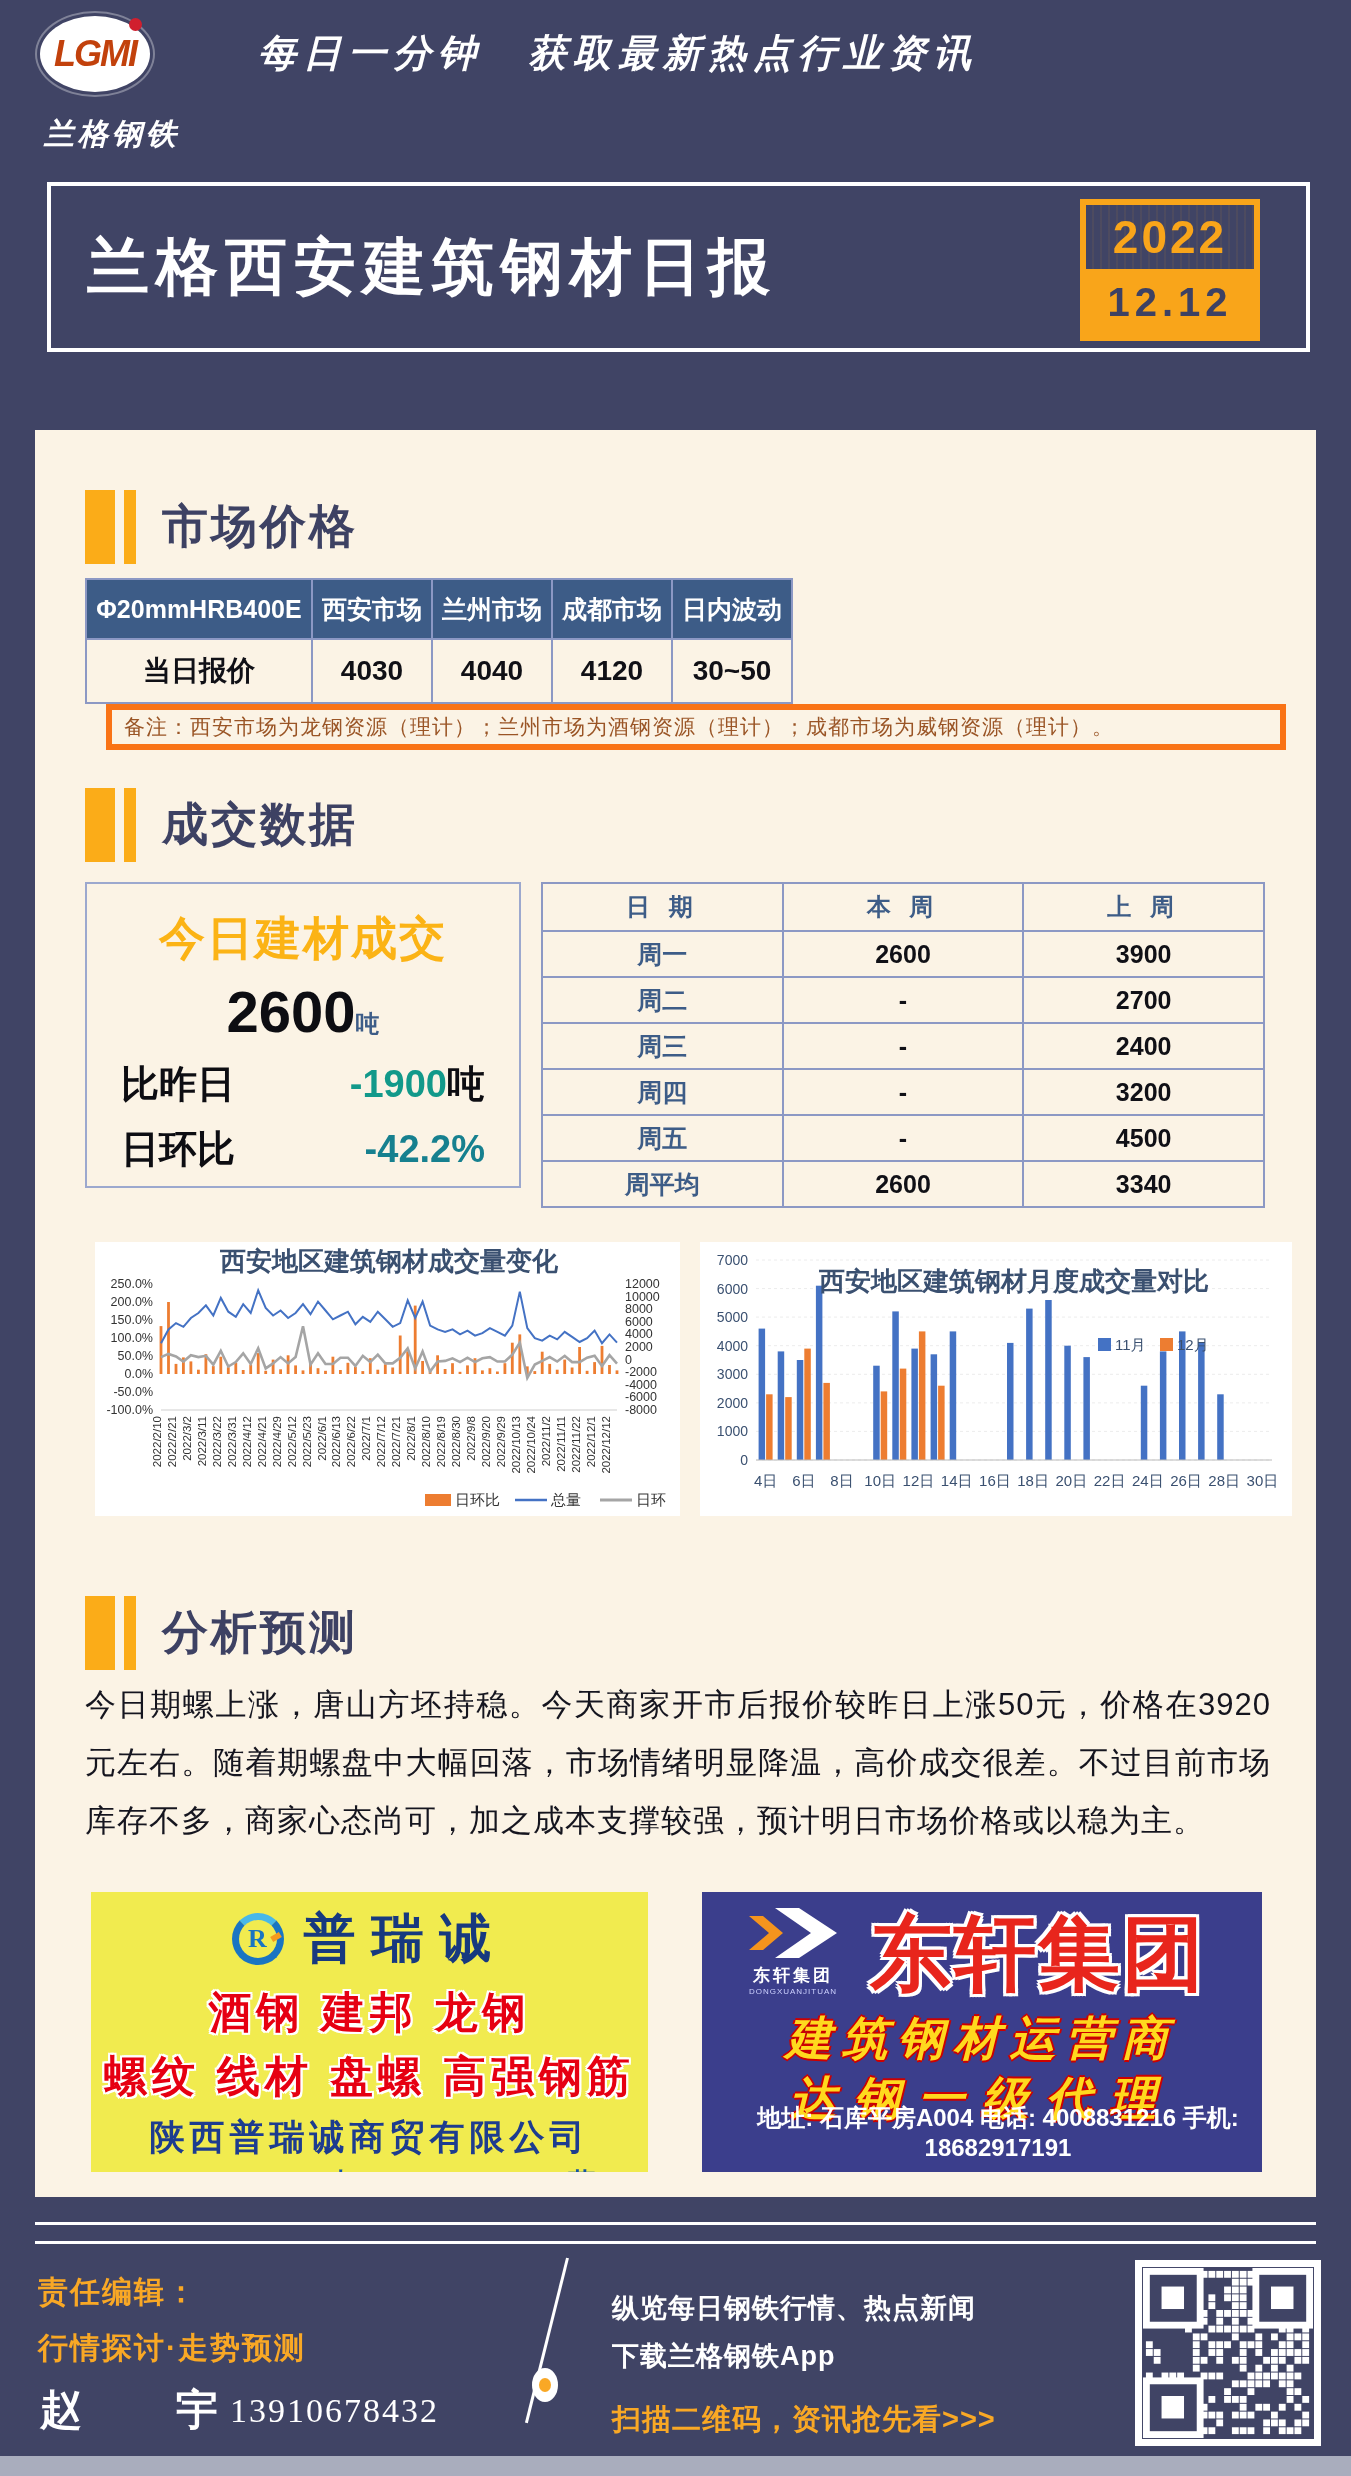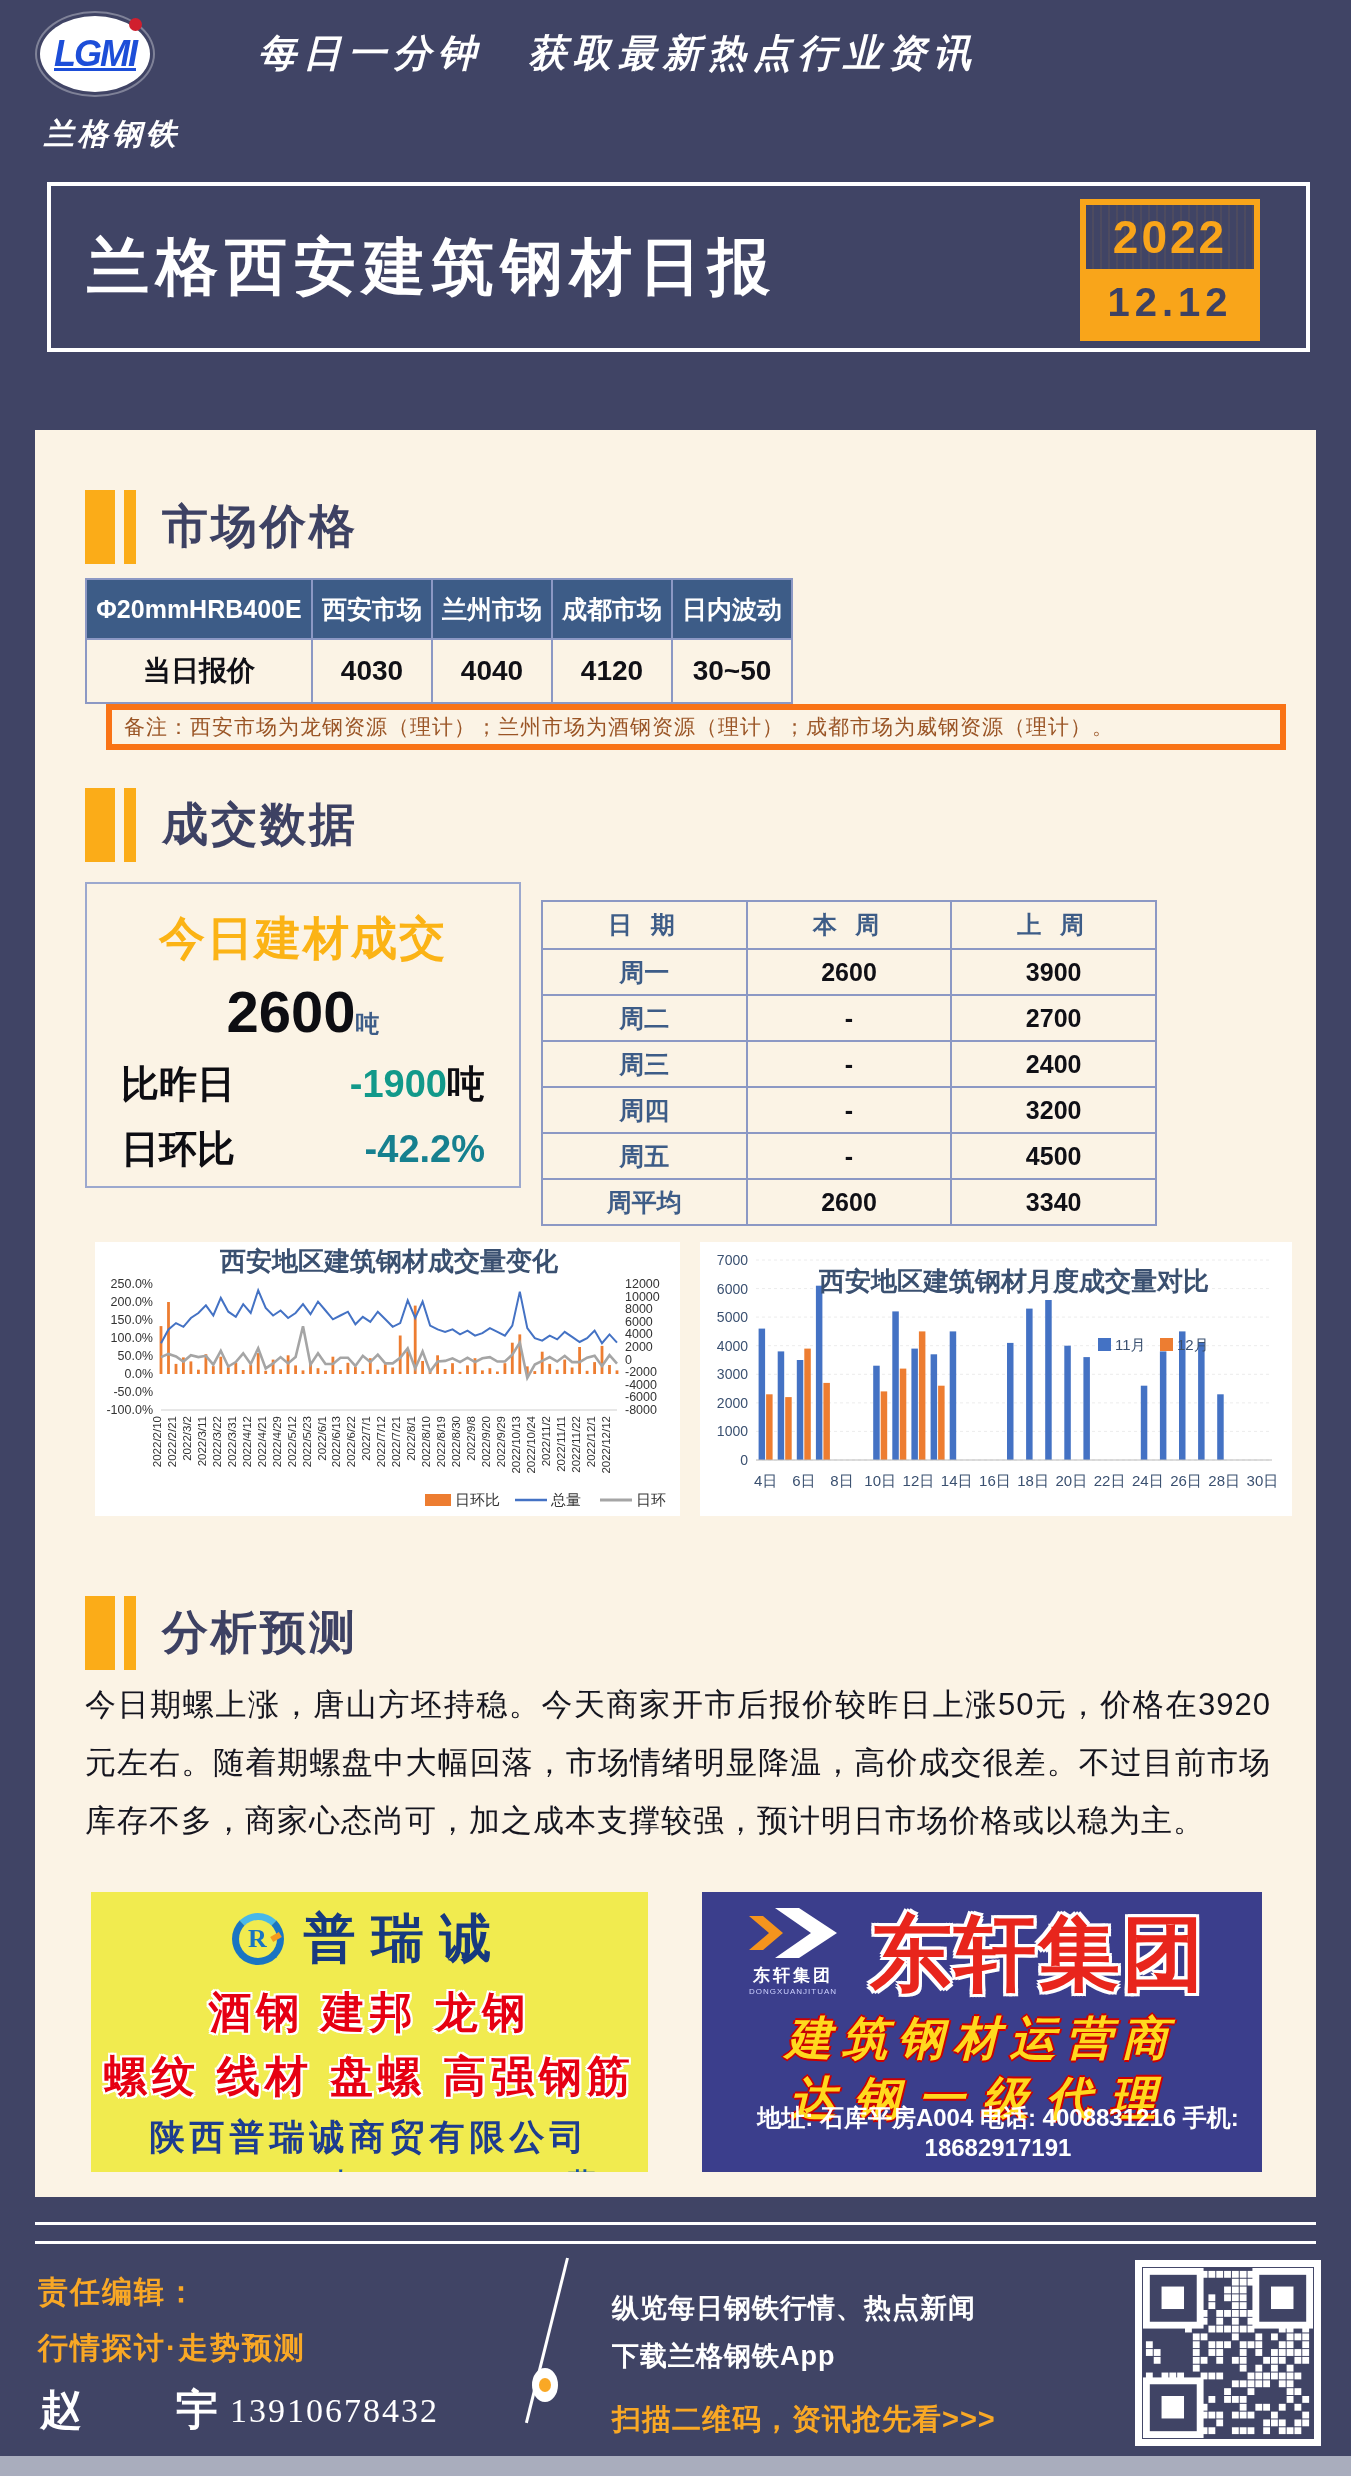--- a/index.html
+++ b/index.html
@@ -11,21 +11,21 @@
   }
   .abs{position:absolute;}
 
   
   .logo-wrap{left:40px;top:16px;width:210px;text-align:left;}
   .logo-oval{
     width:110px;height:76px;background:#fff;border-radius:50%;
     display:flex;align-items:center;justify-content:center;position:relative;
     box-shadow:0 0 0 3px #404465,0 0 0 5px #ffffff55;
   }
-  .logo-oval .lgmi{font:italic 900 36px "Liberation Sans",sans-serif;color:#1d4ed8;letter-spacing:-2px;text-decoration:underline;}
+  .logo-oval .lgmi{font:italic 900 36px "Liberation Sans",sans-serif;color:#c2410c;letter-spacing:-2px;}
   .logo-dot{position:absolute;right:8px;top:2px;width:13px;height:13px;border-radius:50%;background:#d01f2e;}
   .logo-name{margin-top:22px;margin-left:4px;color:#fff;font:italic 700 30px "Liberation Serif",serif;letter-spacing:4px;}
   .slogan{left:258px;top:28px;color:#fff;font:italic 700 38px "Liberation Serif",serif;letter-spacing:7px;white-space:nowrap;}
 
   
   .title-box{left:47px;top:182px;width:1263px;height:170px;border:4px solid #fff;box-sizing:border-box;}
   .main-title{
     position:absolute;left:36px;top:50%;transform:translateY(-50%);
     color:#fff;font:700 62px "Liberation Serif",serif;letter-spacing:7px;white-space:nowrap;
   }
@@ -58,21 +58,21 @@
   .deal-volume{margin-top:8px;font:900 58px "Liberation Sans",sans-serif;color:#0d0d12;}
   .deal-volume .unit{font:900 24px "Liberation Sans",sans-serif;color:#3D5C87;}
   .deal-row{display:flex;justify-content:space-between;padding:0 34px;margin-top:14px;align-items:baseline;}
   .deal-row .lab{font:900 38px "Liberation Sans",sans-serif;color:#0d0d12;}
   .deal-row .val{font:900 38px "Liberation Sans",sans-serif;}
   #deal-row1 .val{color:#12998A;}
   #deal-row2 .val{color:#16808F;}
   #deal-row1 .suf{color:#0d0d12;font:900 38px "Liberation Sans",sans-serif;}
 
   
-  .weekly-table{position:absolute;left:506px;top:452px;width:616px;table-layout:fixed;margin-top:18px;}
+  .weekly-table{position:absolute;left:506px;top:452px;width:724px;table-layout:fixed;}
   .weekly-table th{color:#3D5C87;font:700 24px "Liberation Sans",sans-serif;height:44px;border:2px solid #8C98C4;letter-spacing:6px;}
   .weekly-table td{height:42px;border:2px solid #8C98C4;text-align:center;font:700 25px "Liberation Sans",sans-serif;color:#101016;}
   .weekly-table td.day{color:#3D5C87;font-weight:900;}
 
   
   .chart-panel{background:#fff;}
   #chart-left{left:60px;top:812px;width:585px;height:274px;}
   #chart-right{left:665px;top:812px;width:592px;height:274px;}
 
   

